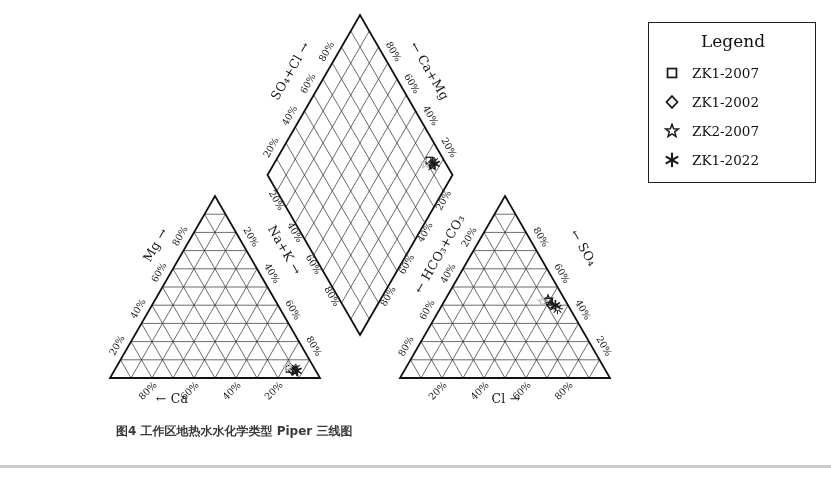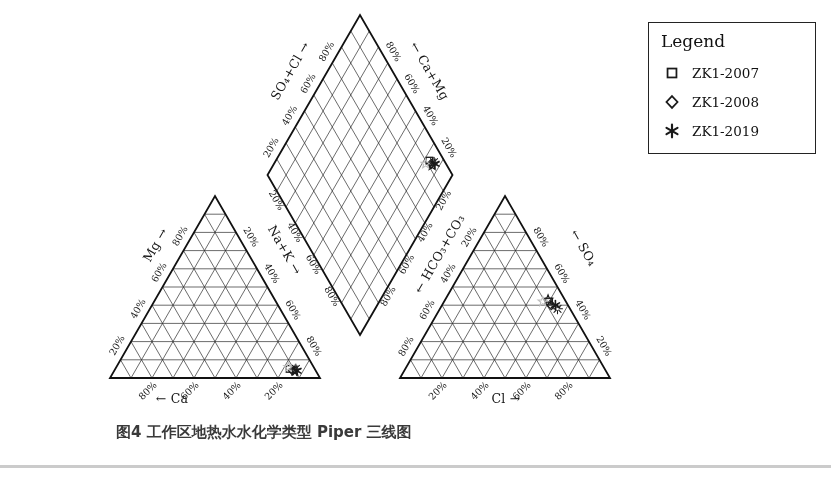--- a/index.html
+++ b/index.html
@@ -4,26 +4,26 @@
 <style>
   html,body{margin:0;padding:0;background:#fff;}
   .page{position:relative;width:831px;height:477px;background:#fff;overflow:hidden;
         font-family:"DejaVu Sans","Liberation Sans",sans-serif;}
   #piper-svg{position:absolute;left:0;top:0;}
   svg text{font-family:"DejaVu Serif","Liberation Serif",serif;fill:#151515;}
   svg text.tick{font-size:9.5px;}
   svg text.axis{font-size:12.5px;letter-spacing:.3px;}
   .legend{position:absolute;left:648px;top:22px;width:144px;border:1.7px solid #232323;
           background:#fff;padding:6px 10px 8px 12px;box-sizing:content-box;}
-  .legend-title{text-align:left;font-size:17px;margin:2px 0 7px 0;
+  .legend-title{text-align:center;font-size:17px;margin:2px 0 7px 0;
                 font-family:"DejaVu Serif","Liberation Serif",serif;color:#111;}
   .legend-item{display:flex;align-items:center;gap:9px;height:29px;font-size:13.5px;
                font-family:"DejaVu Serif","Liberation Serif",serif;color:#111;}
   .legend-item svg{flex:0 0 auto;display:block;}
-  .caption{position:absolute;left:116px;top:423px;font-weight:bold;font-size:15px;
+  .caption{position:absolute;left:116px;top:423px;font-weight:bold;font-size:12px;
            color:#3a3a3a;font-family:"DejaVu Sans","Liberation Sans",sans-serif;}
   .divider{position:absolute;left:0;top:465px;width:831px;height:3px;background:#cbcbcb;}
 </style>
 </head>
 <body>
 
 <div class="page">
   <svg id="piper-svg" width="831" height="415" viewBox="0 0 831 415">
       <g stroke="#2c2c2c" stroke-width="0.7">
         <line x1="299.0" y1="378.0" x2="204.5" y2="214.2"></line>
@@ -223,28 +223,34 @@
         <div class="legend-item">
           <svg width="22" height="20">
             <rect x="6.545" y="5.545" width="8.91" height="8.91" fill="none" stroke="#1a1a1a" stroke-width="1.7550000000000001"></rect>
           </svg>
           <span>ZK1-2007</span>
         </div>
         <div class="legend-item">
           <svg width="22" height="20">
             <path d="M11 4.059999999999999L16.535 10L11 15.940000000000001L5.465 10Z" fill="none" stroke="#1a1a1a" stroke-width="1.7550000000000001"></path>
           </svg>
-          <span>ZK1-2008</span>
+          <span>ZK1-2002</span>
+        </div>
+        <div class="legend-item">
+          <svg width="22" height="20">
+            <path d="M11.00 3.25L12.67 7.71L17.42 7.91L13.70 10.88L14.97 15.46L11.00 12.84L7.03 15.46L8.30 10.88L4.58 7.91L9.33 7.71Z" fill="none" stroke="#1a1a1a" stroke-width="1.4850000000000003" stroke-linejoin="miter"></path>
+          </svg>
+          <span>ZK2-2007</span>
         </div>
         <div class="legend-item">
           <svg width="22" height="20">
             <line x1="11.00" y1="3.65" x2="11.00" y2="16.34" stroke="#1a1a1a" stroke-width="2.16" stroke-linecap="round"></line>
             <line x1="5.51" y1="6.83" x2="16.49" y2="13.17" stroke="#1a1a1a" stroke-width="2.16" stroke-linecap="round"></line>
             <line x1="16.49" y1="6.83" x2="5.51" y2="13.17" stroke="#1a1a1a" stroke-width="2.16" stroke-linecap="round"></line>
           </svg>
-          <span>ZK1-2019</span>
+          <span>ZK1-2022</span>
         </div>
       </div>
   </div>
 
   <div class="caption">图4 工作区地热水水化学类型 Piper 三线图</div>
   <div class="divider"></div>
 </div>
 
 </body></html>

